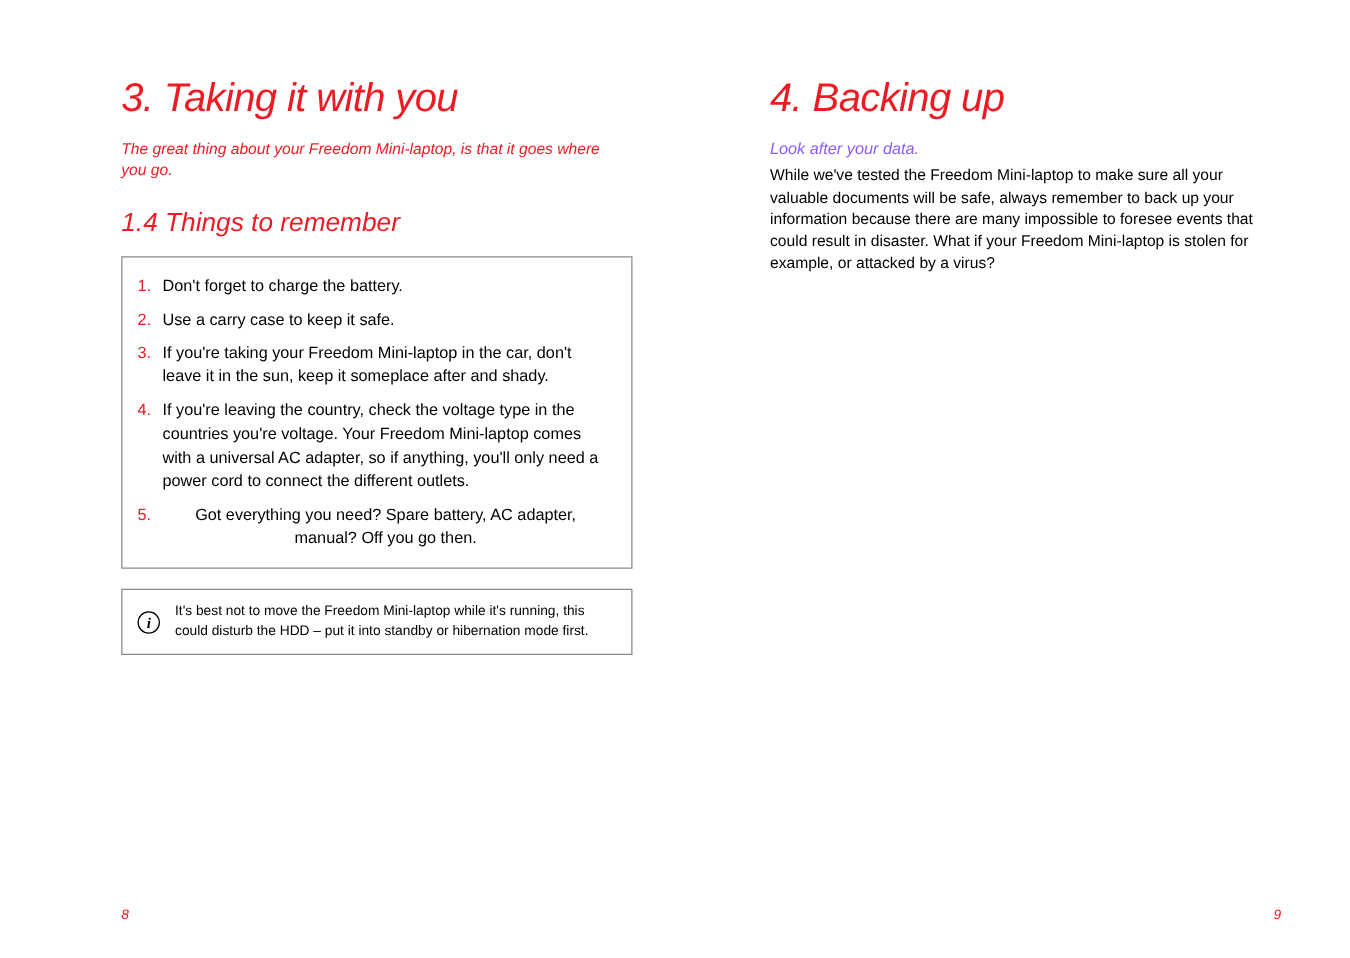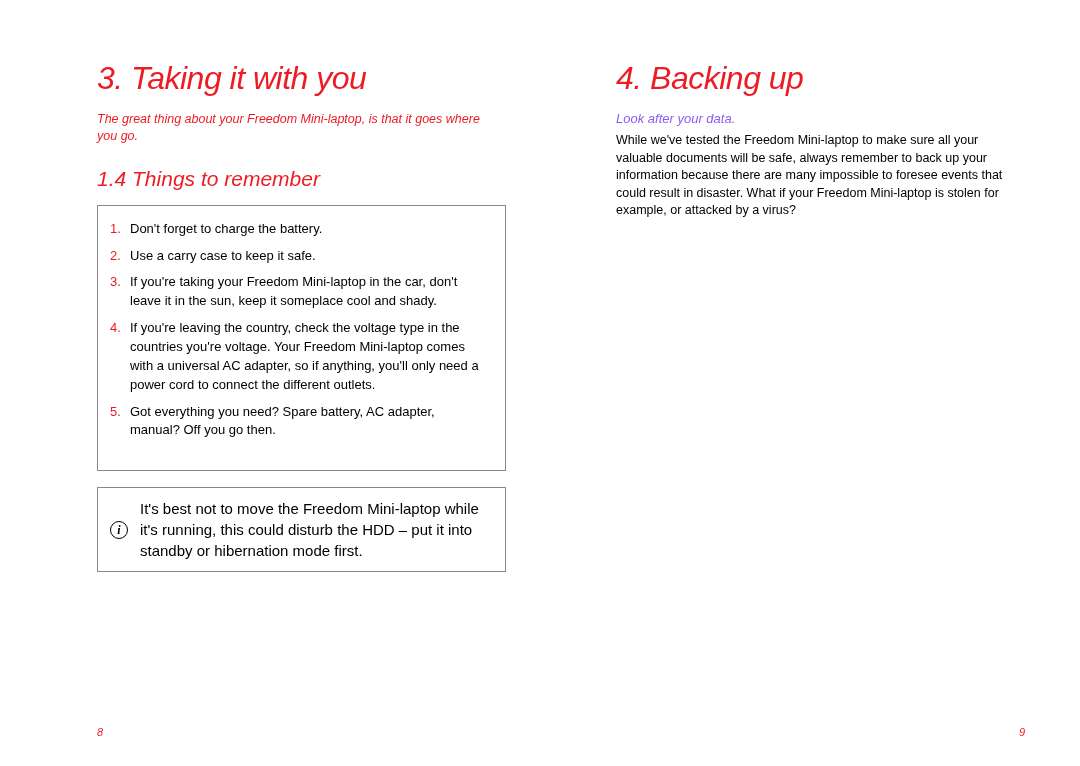--- a/index.html
+++ b/index.html
@@ -55,21 +55,21 @@
     counter-reset: item;
   }
   .list-box li {
     counter-increment: item;
     font-size: 13px;
     line-height: 1.45;
     padding-left: 22px;
     position: relative;
     margin-bottom: 8px;
   }
-  .list-box li:last-child { margin-bottom: 16px; }
+  .list-box li:last-child { margin-bottom: 0; text-align: center; }
   .list-box li::before {
     content: counter(item) ".";
     position: absolute;
     left: 2px;
     color: #ed1c24;
     font-size: 13px;
   }
   .note-box {
     border: 1px solid #888;
     padding: 10px 14px 10px 12px;
@@ -86,21 +86,21 @@
     display: flex;
     align-items: center;
     justify-content: center;
     font-family: Georgia, serif;
     font-style: italic;
     font-weight: bold;
     font-size: 12px;
     line-height: 1;
   }
   .note-text {
-    font-size: 15px;
+    font-size: 11px;
     line-height: 1.4;
   }
   .body-text {
     font-size: 12.5px;
     line-height: 1.4;
     max-width: 430px;
   }
   .sub-intro {
     color: #8b5cf6;
     font-style: italic;
@@ -124,21 +124,21 @@
 
   <div class="page">
     <h1 class="heading">3. Taking it with you</h1>
     <p class="intro">The great thing about your Freedom Mini-laptop, is that it goes where you go.</p>
     <h2 class="subheading">1.4 Things to remember</h2>
 
     <div class="list-box">
       <ol>
         <li>Don't forget to charge the battery.</li>
         <li>Use a carry case to keep it safe.</li>
-        <li>If you're taking your Freedom Mini-laptop in the car, don't leave it in the sun, keep it someplace cool and shady.</li>
+        <li>If you're taking your Freedom Mini-laptop in the car, don't leave it in the sun, keep it someplace after and shady.</li>
         <li>If you're leaving the country, check the voltage type in the countries you're voltage. Your Freedom Mini-laptop comes with a universal AC adapter, so if anything, you'll only need a power cord to connect the different outlets.</li>
         <li>Got everything you need? Spare battery, AC adapter, manual? Off you go then.</li>
       </ol>
     </div>
 
     <div class="note-box">
       <div class="note-icon">i</div>
       <div class="note-text">It's best not to move the Freedom Mini-laptop while it's running, this could disturb the HDD – put it into standby or hibernation mode first.</div>
     </div>
 

